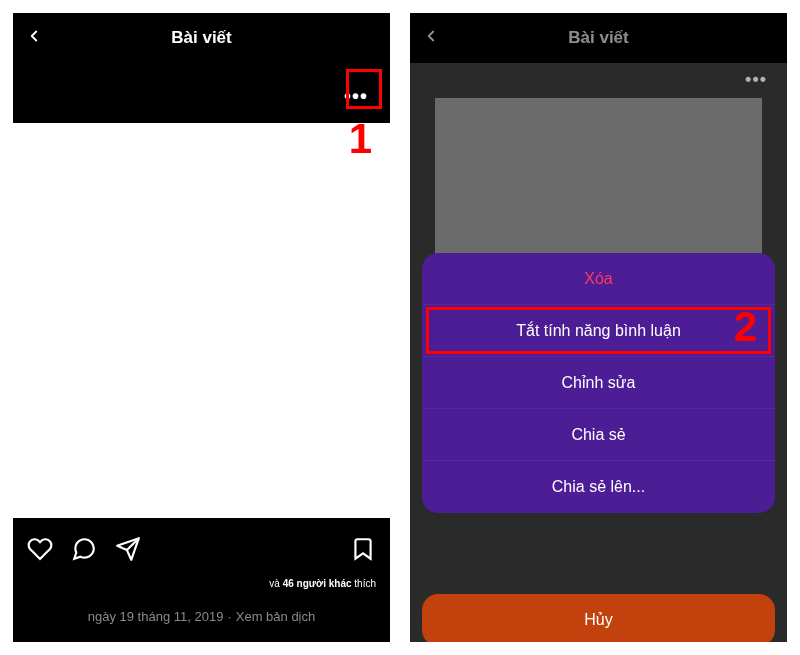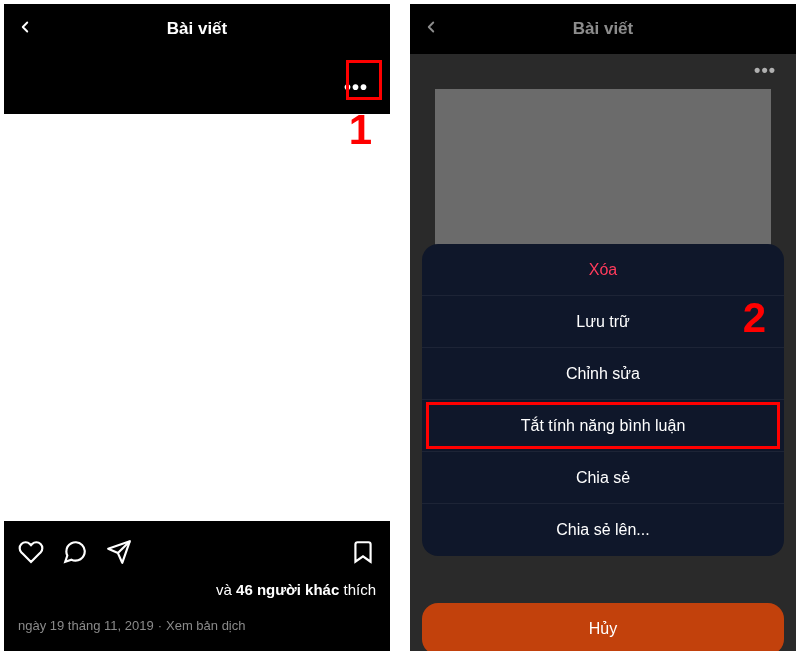--- a/index.html
+++ b/index.html
@@ -9,21 +9,21 @@
       background: #fff;
       font-family: -apple-system, BlinkMacSystemFont, "Segoe UI", sans-serif;
       position: relative;
       overflow: hidden;
     }
     .container {
       display: flex;
       width: 100%;
       height: 100%;
       gap: 20px;
-      padding: 4px;
+      padding: 13px;
     }
     .panel {
       flex: 1;
       position: relative;
       overflow: hidden;
     }
     .panel-left {
       display: flex;
       flex-direction: column;
       background: #000;
@@ -94,27 +94,28 @@
       display: flex;
       align-items: center;
       gap: 18px;
       padding: 8px 0 12px 0;
     }
     .icon-row .spacer { flex: 1; }
     .icon { color: #fff; }
     .likes-line {
       text-align: right;
       color: #fff;
-      font-size: 15px;
+      font-size: 10px;
     }
     .likes-line .bold { font-weight: 700; }
     .date-line {
       margin-top: 20px;
       color: #8a8a8a;
       font-size: 13px;
+      text-align: center;
     }
     .date-line .dot { margin: 0 4px; }
 
     
     .panel-right .header {
       opacity: 0.55;
     }
     .gray-bg {
       position: absolute;
       top: 50px;
@@ -138,21 +139,21 @@
       color: #b0b0b0;
       font-size: 18px;
       letter-spacing: 1px;
       font-weight: 700;
     }
     .action-sheet {
       position: absolute;
       left: 12px;
       right: 12px;
       top: 240px;
-      background: #0f172a;
+      background: #4c1d95;
       border-radius: 16px;
       overflow: hidden;
       text-align: center;
     }
     .sheet-item {
       height: 52px;
       display: flex;
       align-items: center;
       justify-content: center;
       color: #fff;
@@ -252,26 +253,25 @@
           </svg>
       </div>
       <div class="header-title">Bài viết</div>
     </div>
     <div class="gray-bg"></div>
     <div class="gray-image"></div>
     <div class="options-more">•••</div>
 
     <div class="action-sheet">
       <div class="sheet-item danger">Xóa</div>
-      <div class="sheet-item">Lưu trữ</div>
-      <div class="sheet-item">Chỉnh sửa</div>
       <div class="sheet-item">
         <span>Tắt tính năng bình luận</span>
         <div class="highlight-box-2"></div>
       </div>
+      <div class="sheet-item">Chỉnh sửa</div>
       <div class="sheet-item">Chia sẻ</div>
       <div class="sheet-item">Chia sẻ lên...</div>
     </div>
 
     <div class="cancel-sheet">Hủy</div>
 
     <div class="annotation annotation-2">2</div>
   </div>
 </div>
 

